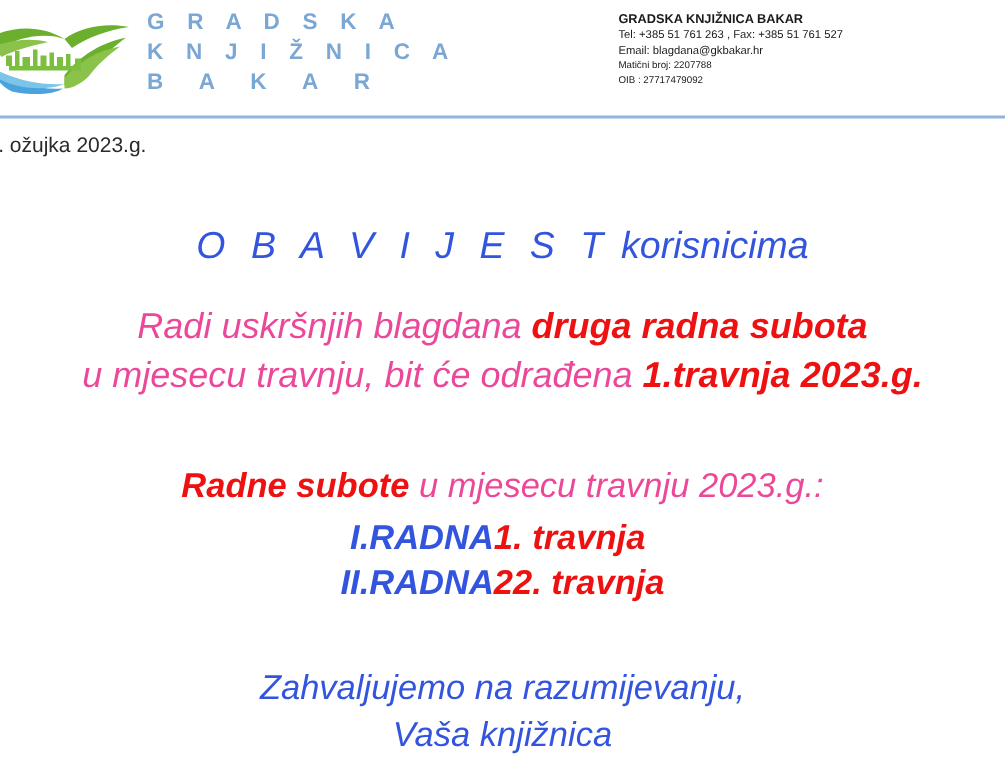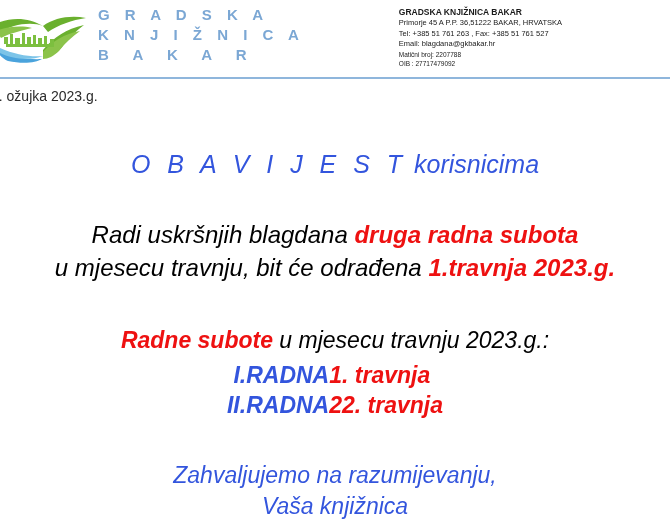--- a/index.html
+++ b/index.html
@@ -91,31 +91,31 @@
 
   
   .notice-body {
     position: absolute;
     left: 0;
     right: 0;
     top: 150px;
     text-align: center;
   }
 
-  .blue { color: #000000; }
+  .blue { color: #ec4899; }
   .red  { color: #EE1111; }
 
   .title {
     font-family: "Liberation Sans", sans-serif;
     font-style: italic;
     font-size: 25px;
     color: #3355DD;
     letter-spacing: 0px;
     white-space: nowrap;
-    margin-bottom: 39px;
+    margin-bottom: 22px;
   }
   .title-spaced { letter-spacing: 5px; }
 
   .para {
     font-family: "Liberation Sans", sans-serif;
     font-style: italic;
     font-size: 24px;
     line-height: 33px;
     white-space: nowrap;
   }
@@ -190,21 +190,20 @@
 
     <div class="logo-wordmark">
       <div>G R A D S K A</div>
       <div>K N J I Ž N I C A</div>
       <div class="logo-line-3">B A K A R</div>
     </div>
   </div>
 
   <div class="contact-block">
     <div class="contact-name">GRADSKA KNJIŽNICA BAKAR</div>
-    <div>Primorje 45 A P.P. 36,51222 BAKAR, HRVATSKA</div>
     <div>Tel: +385 51 761 263 , Fax: +385 51 761 527</div>
     <div>Email: blagdana@gkbakar.hr</div>
     <div class="contact-small">Matični broj: 2207788</div>
     <div class="contact-small">OIB : 27717479092</div>
   </div>
 
   <div class="divider"></div>
 </div>
 
 <div class="date-line">5. ožujka 2023.g.</div>

